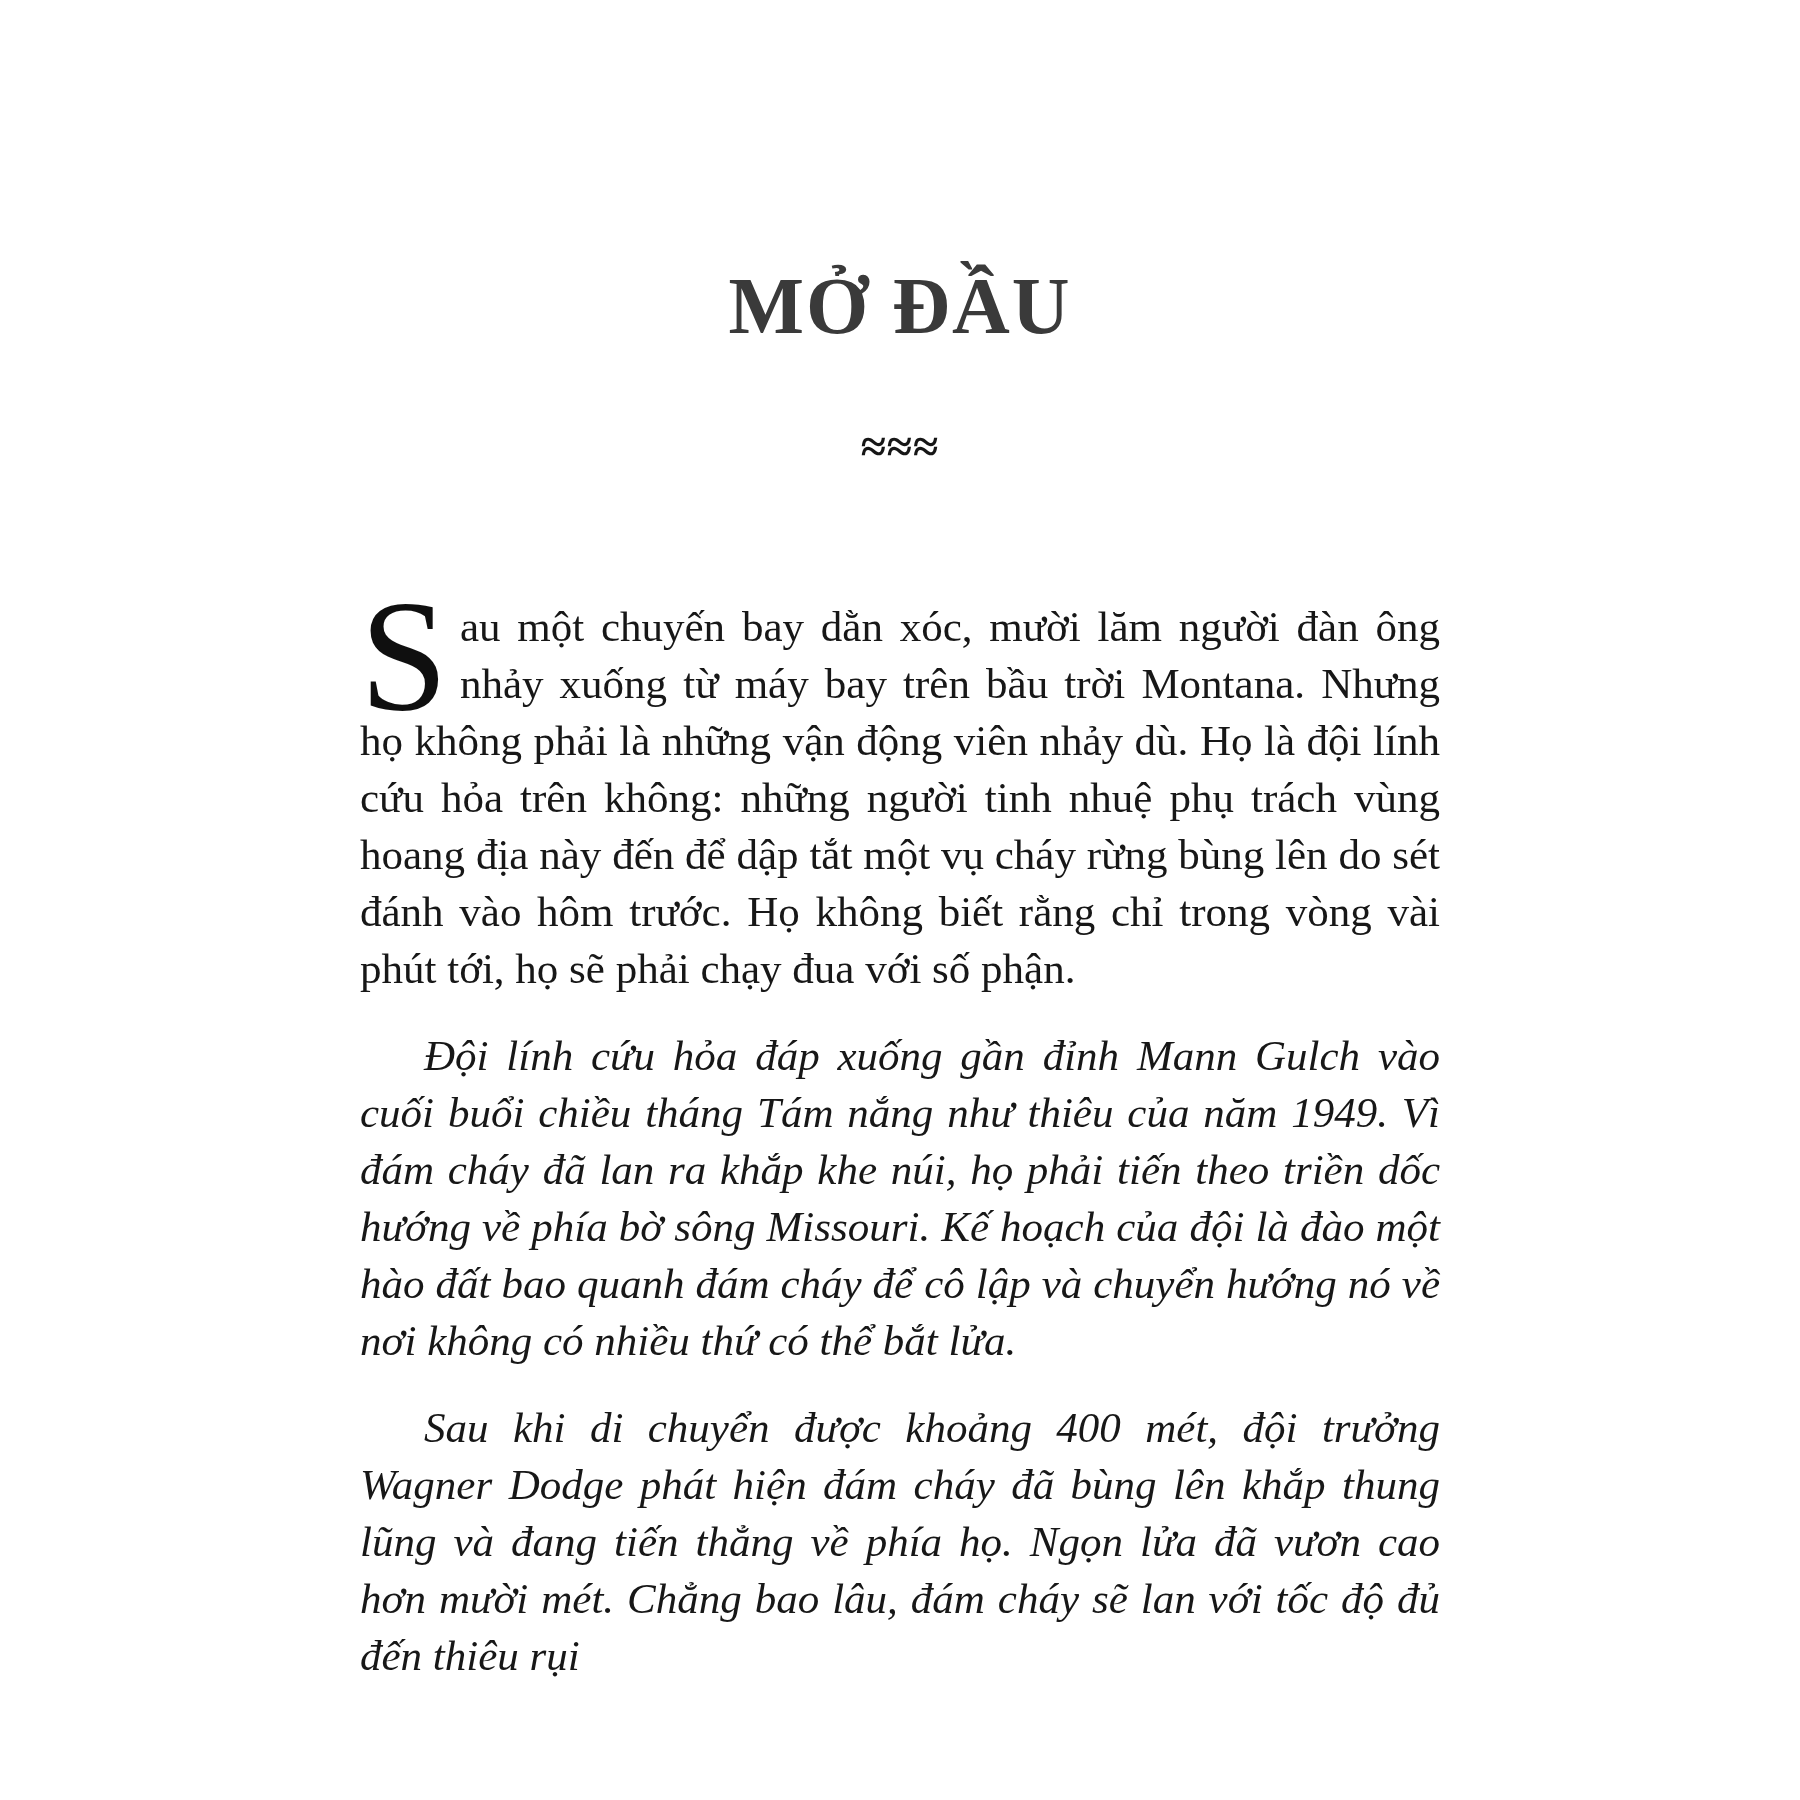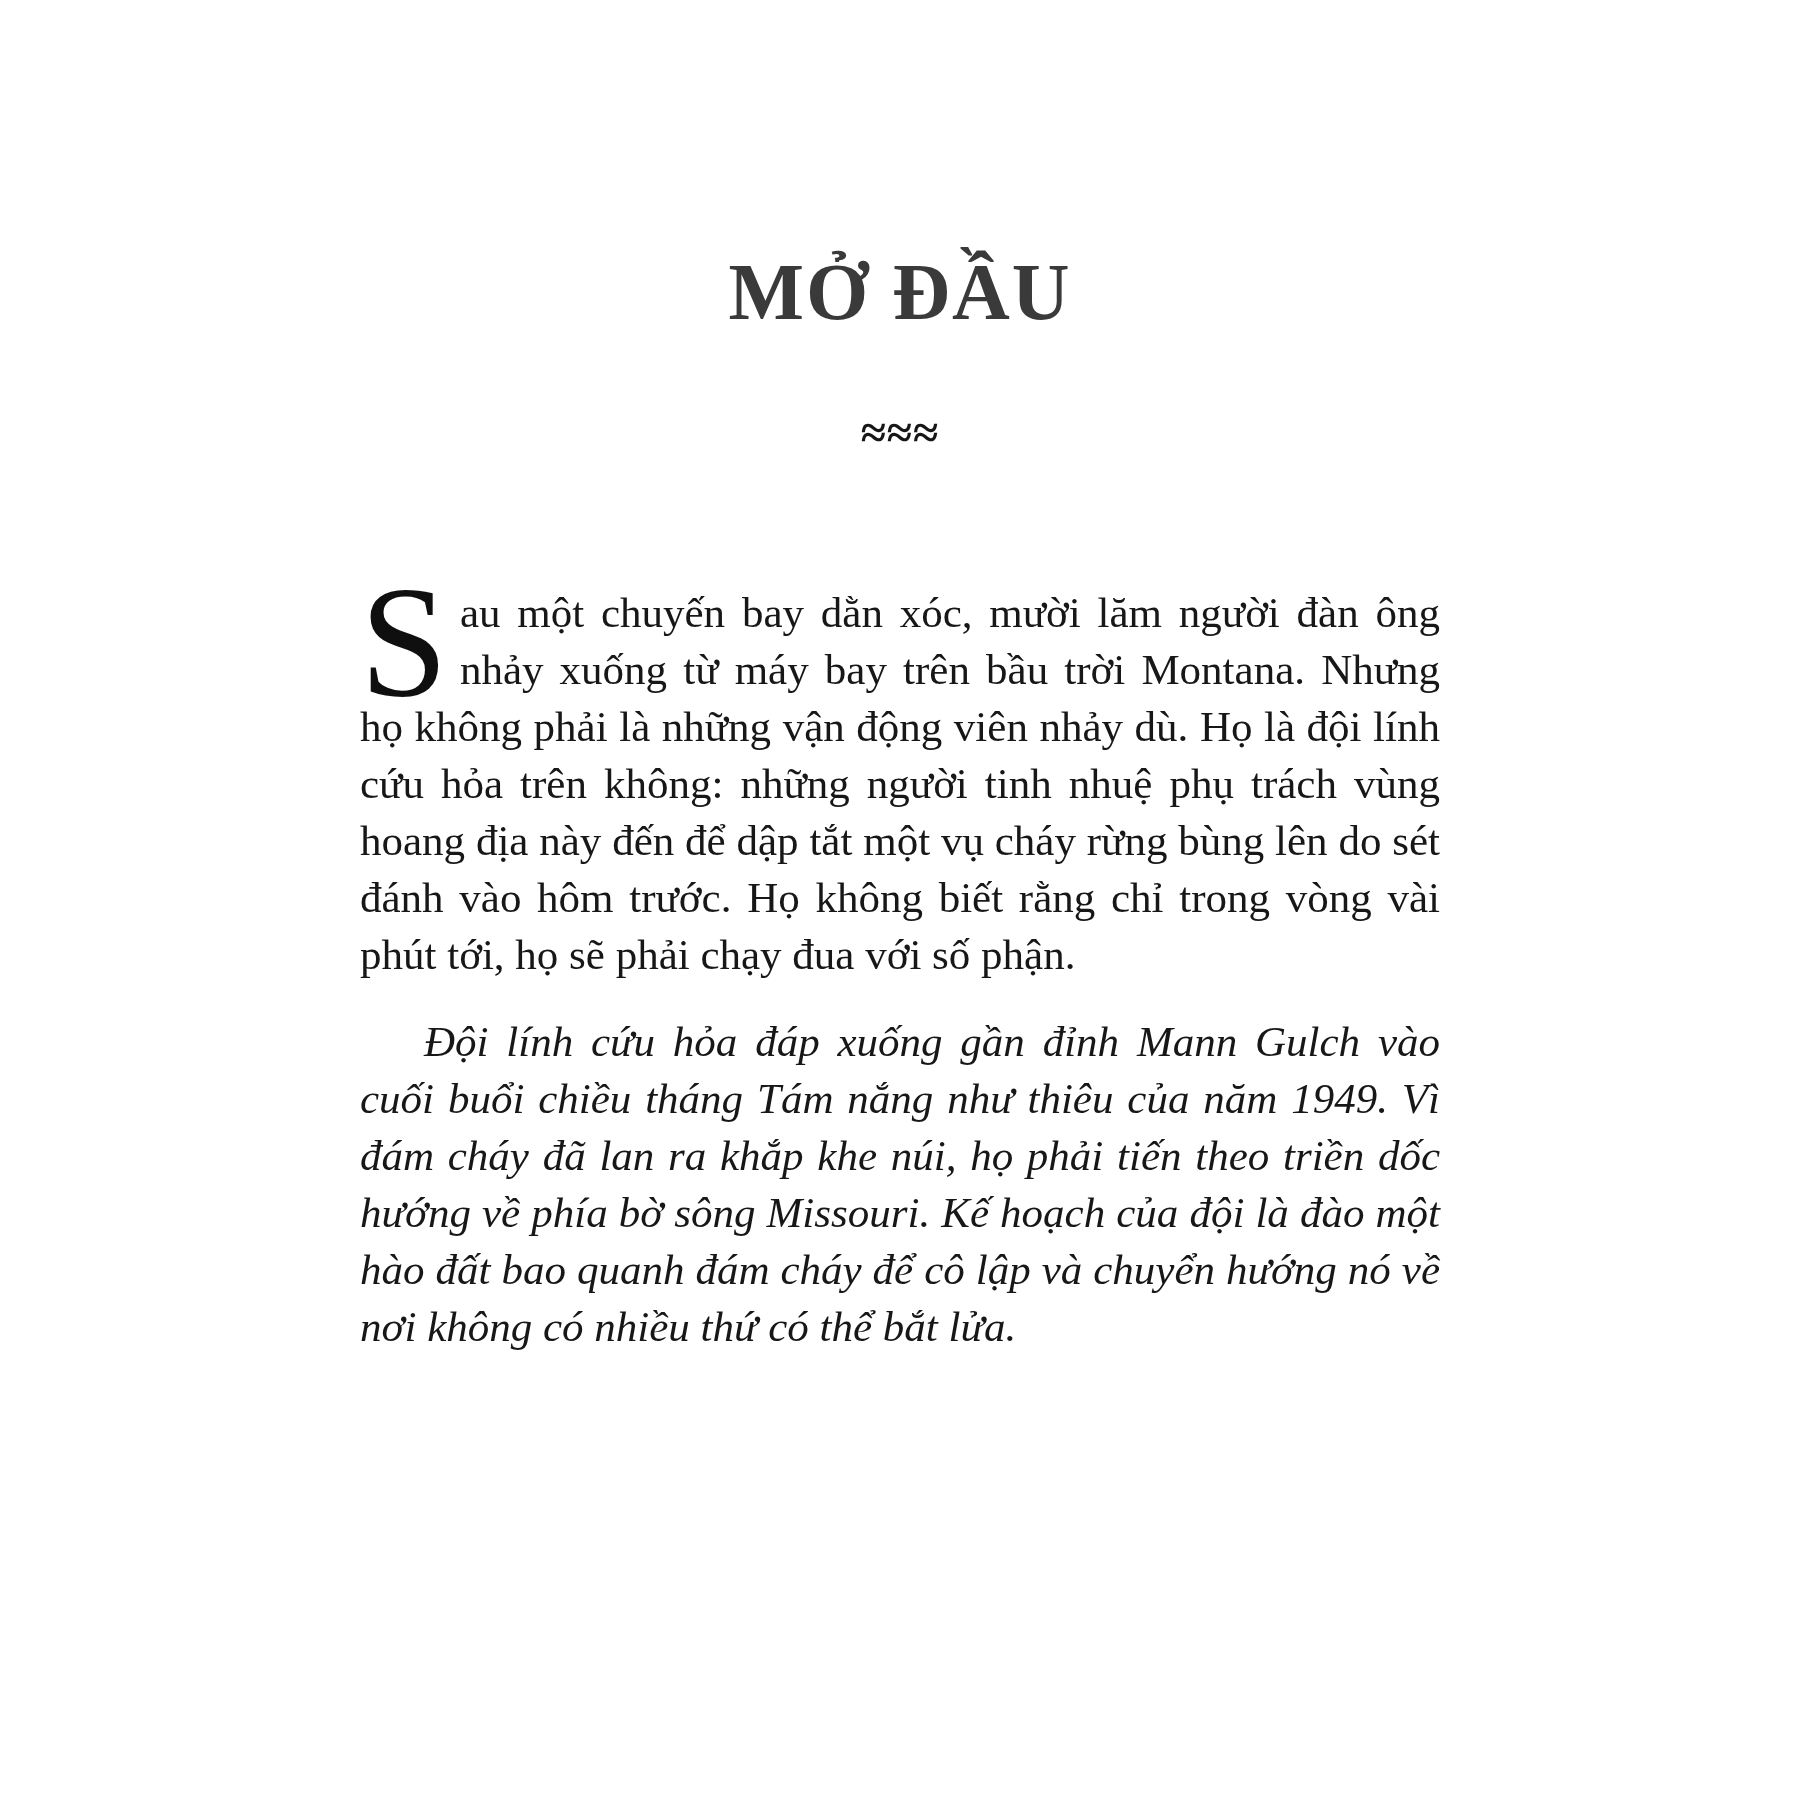--- a/index.html
+++ b/index.html
@@ -12,21 +12,21 @@
     height: 1800px;
     overflow: hidden;
     font-family: "Liberation Serif", "DejaVu Serif", serif;
   }
   .page {
     width: 1080px;
     margin: 0 auto;
     padding-top: 248px;
   }
   .chapter-title {
-    margin: 4px;
+    margin: 18px;
     text-align: center;
     font-size: 80px;
     line-height: 1;
     font-weight: 600;
     letter-spacing: 2px;
     color: #3a3a3a;
   }
   .ornament {
     margin-top: 78px;
     text-align: center;
@@ -68,15 +68,16 @@
   <h1 class="chapter-title">MỞ ĐẦU</h1>
 
   <div class="ornament">≈≈≈</div>
 
   <div class="body-text">
 
     <p class="para"><span class="dropcap">S</span><span>au một chuyến bay dằn xóc, mười lăm người đàn ông nhảy xuống từ máy bay trên bầu trời Montana. Nhưng họ không phải là những vận động viên nhảy dù. Họ là đội lính cứu hỏa trên không: những người tinh nhuệ phụ trách vùng hoang địa này đến để dập tắt một vụ cháy rừng bùng lên do sét đánh vào hôm trước. Họ không biết rằng chỉ trong vòng vài phút tới, họ sẽ phải chạy đua với số phận.</span></p>
 
     <p class="para indent"><span>Đội lính cứu hỏa đáp xuống gần đỉnh Mann Gulch vào cuối buổi chiều tháng Tám nắng như thiêu của năm 1949. Vì đám cháy đã lan ra khắp khe núi, họ phải tiến theo triền dốc hướng về phía bờ sông Missouri. Kế hoạch của đội là đào một hào đất bao quanh đám cháy để cô lập và chuyển hướng nó về nơi không có nhiều thứ có thể bắt lửa.</span></p>
 
+    <p class="para indent"><span>Sau khi di chuyển được khoảng 400 mét, đội trưởng Wagner Dodge phát hiện đám cháy đã bùng lên khắp thung lũng và đang tiến thẳng về phía họ. Ngọn lửa đã vươn cao hơn mười mét. Chẳng bao lâu, đám cháy sẽ lan với tốc độ đủ đến thiêu rụi</span></p>
 
   </div>
 </div>
 
 </body></html>

